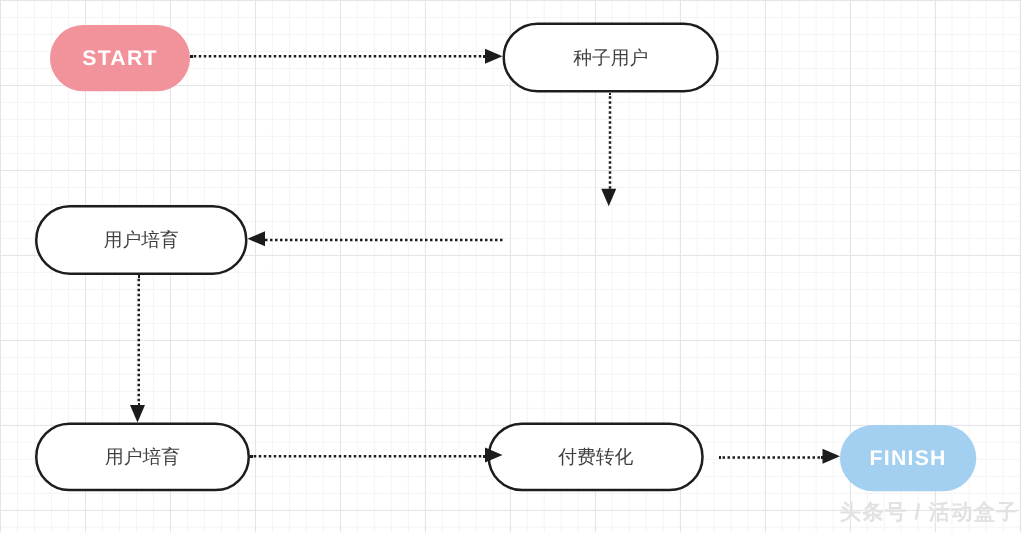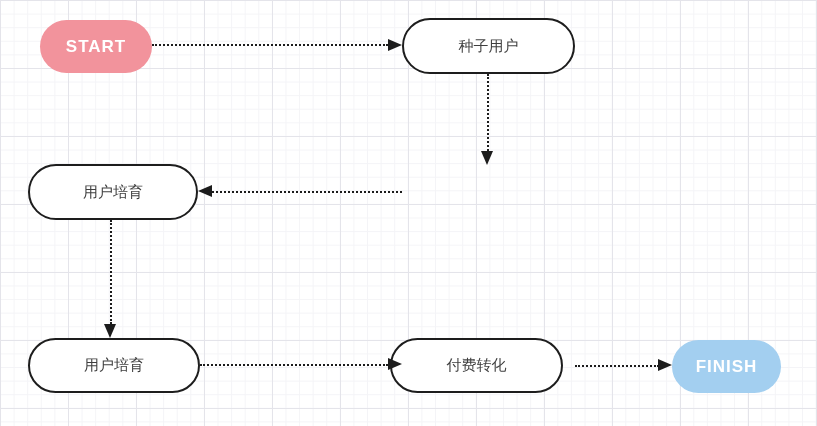--- a/index.html
+++ b/index.html
@@ -120,14 +120,15 @@
 
   <div class="vline" id="e4-line"></div>
   <div class="tri tri-d" id="e4-head"></div>
 
   <div class="hline" id="e5-line"></div>
   <div class="tri tri-r" id="e5-head"></div>
 
   <div class="hline" id="e6-line"></div>
   <div class="tri tri-r" id="e6-head"></div>
 
+  <div id="watermark">头条号 / 活动盒子</div>
 
 </div>
 
 </body></html>

